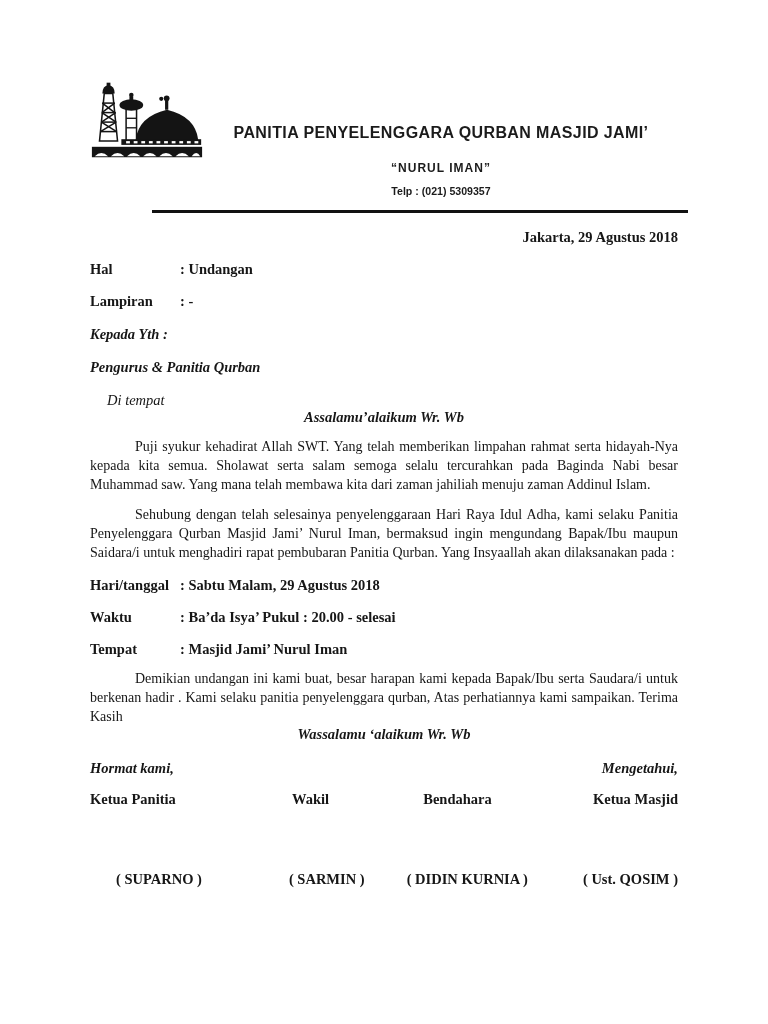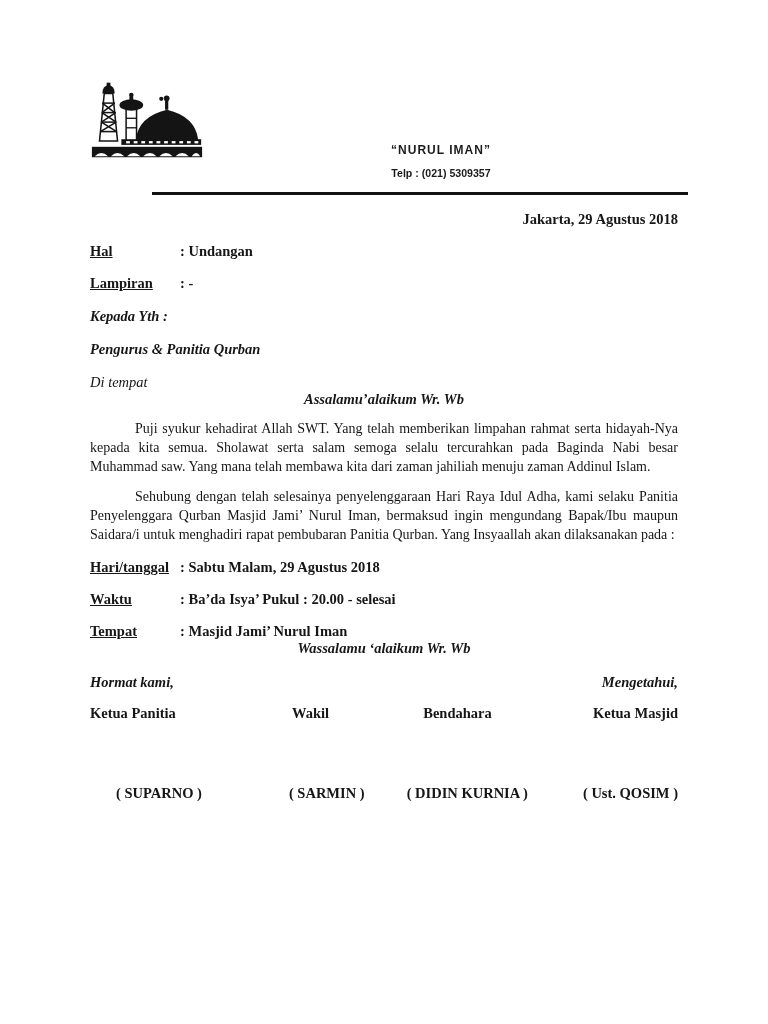--- a/index.html
+++ b/index.html
@@ -41,24 +41,24 @@
   }
 
   
   .date-line {
     text-align: right;
     font-weight: bold;
     font-size: 14.5px;
     margin-top: 16px;
   }
   .meta-row { font-weight: bold; font-size: 14.5px; margin-top: 15px; }
-  .row-label { display: inline-block; width: 90px; text-decoration: underline; }
+  .row-label { display: inline-block; width: 90px; }
   .recipient-line { font-size: 14.5px; margin-top: 16px; }
   .bold-italic { font-weight: bold; font-style: italic; }
-  .italic { font-style: italic; }
+  .italic { font-style: italic; margin-left: 17px; }
   .salutation {
     text-align: center;
     font-weight: bold;
     font-style: italic;
     font-size: 14.5px;
   }
   .para {
     font-size: 14px;
     line-height: 19px;
     text-align: justify;
@@ -147,20 +147,21 @@
             <path d="M22,78 Q29,71 36,78 Z"></path>
             <path d="M39,78 Q46,71 53,78 Z"></path>
             <path d="M56,78 Q63,71 70,78 Z"></path>
             <path d="M73,78 Q80,71 87,78 Z"></path>
             <path d="M90,78 Q97,71 104,78 Z"></path>
             <path d="M107,78 Q112,71 116,78 Z"></path>
           </g>
         </svg>
       </div>
       <div class="letterhead-text">
+        <div class="org-name">PANITIA PENYELENGGARA QURBAN MASJID JAMI’</div>
         <div class="mosque-name">“NURUL IMAN”</div>
         <div class="lh-phone">Telp : (021) 5309357</div>
       </div>
     </div>
     <hr class="lh-rule">
 
     <div class="date-line">Jakarta, 29 Agustus 2018</div>
 
     <div class="meta-row">
       <span class="row-label">Hal</span><span>: Undangan</span>
@@ -181,20 +182,21 @@
     <div class="event-row">
       <span class="row-label">Hari/tanggal</span><span>: Sabtu Malam, 29 Agustus 2018</span>
     </div>
     <div class="event-row">
       <span class="row-label">Waktu</span><span>: Ba’da Isya’ Pukul : 20.00 - selesai</span>
     </div>
     <div class="event-row">
       <span class="row-label">Tempat</span><span>: Masjid Jami’ Nurul Iman</span>
     </div>
 
+    <p class="para">Demikian undangan ini kami buat, besar harapan kami kepada Bapak/Ibu serta Saudara/i untuk berkenan hadir . Kami selaku panitia penyelenggara qurban, Atas perhatiannya kami sampaikan. Terima Kasih</p>
 
     <div class="salutation">Wassalamu ‘alaikum Wr. Wb</div>
 
     <div class="sig-headings">
       <span>Hormat kami,</span>
       <span>Mengetahui,</span>
     </div>
     <div class="sig-grid sig-roles">
       <span class="sig-col-1">Ketua Panitia</span>
       <span class="sig-col-2">Wakil</span>

